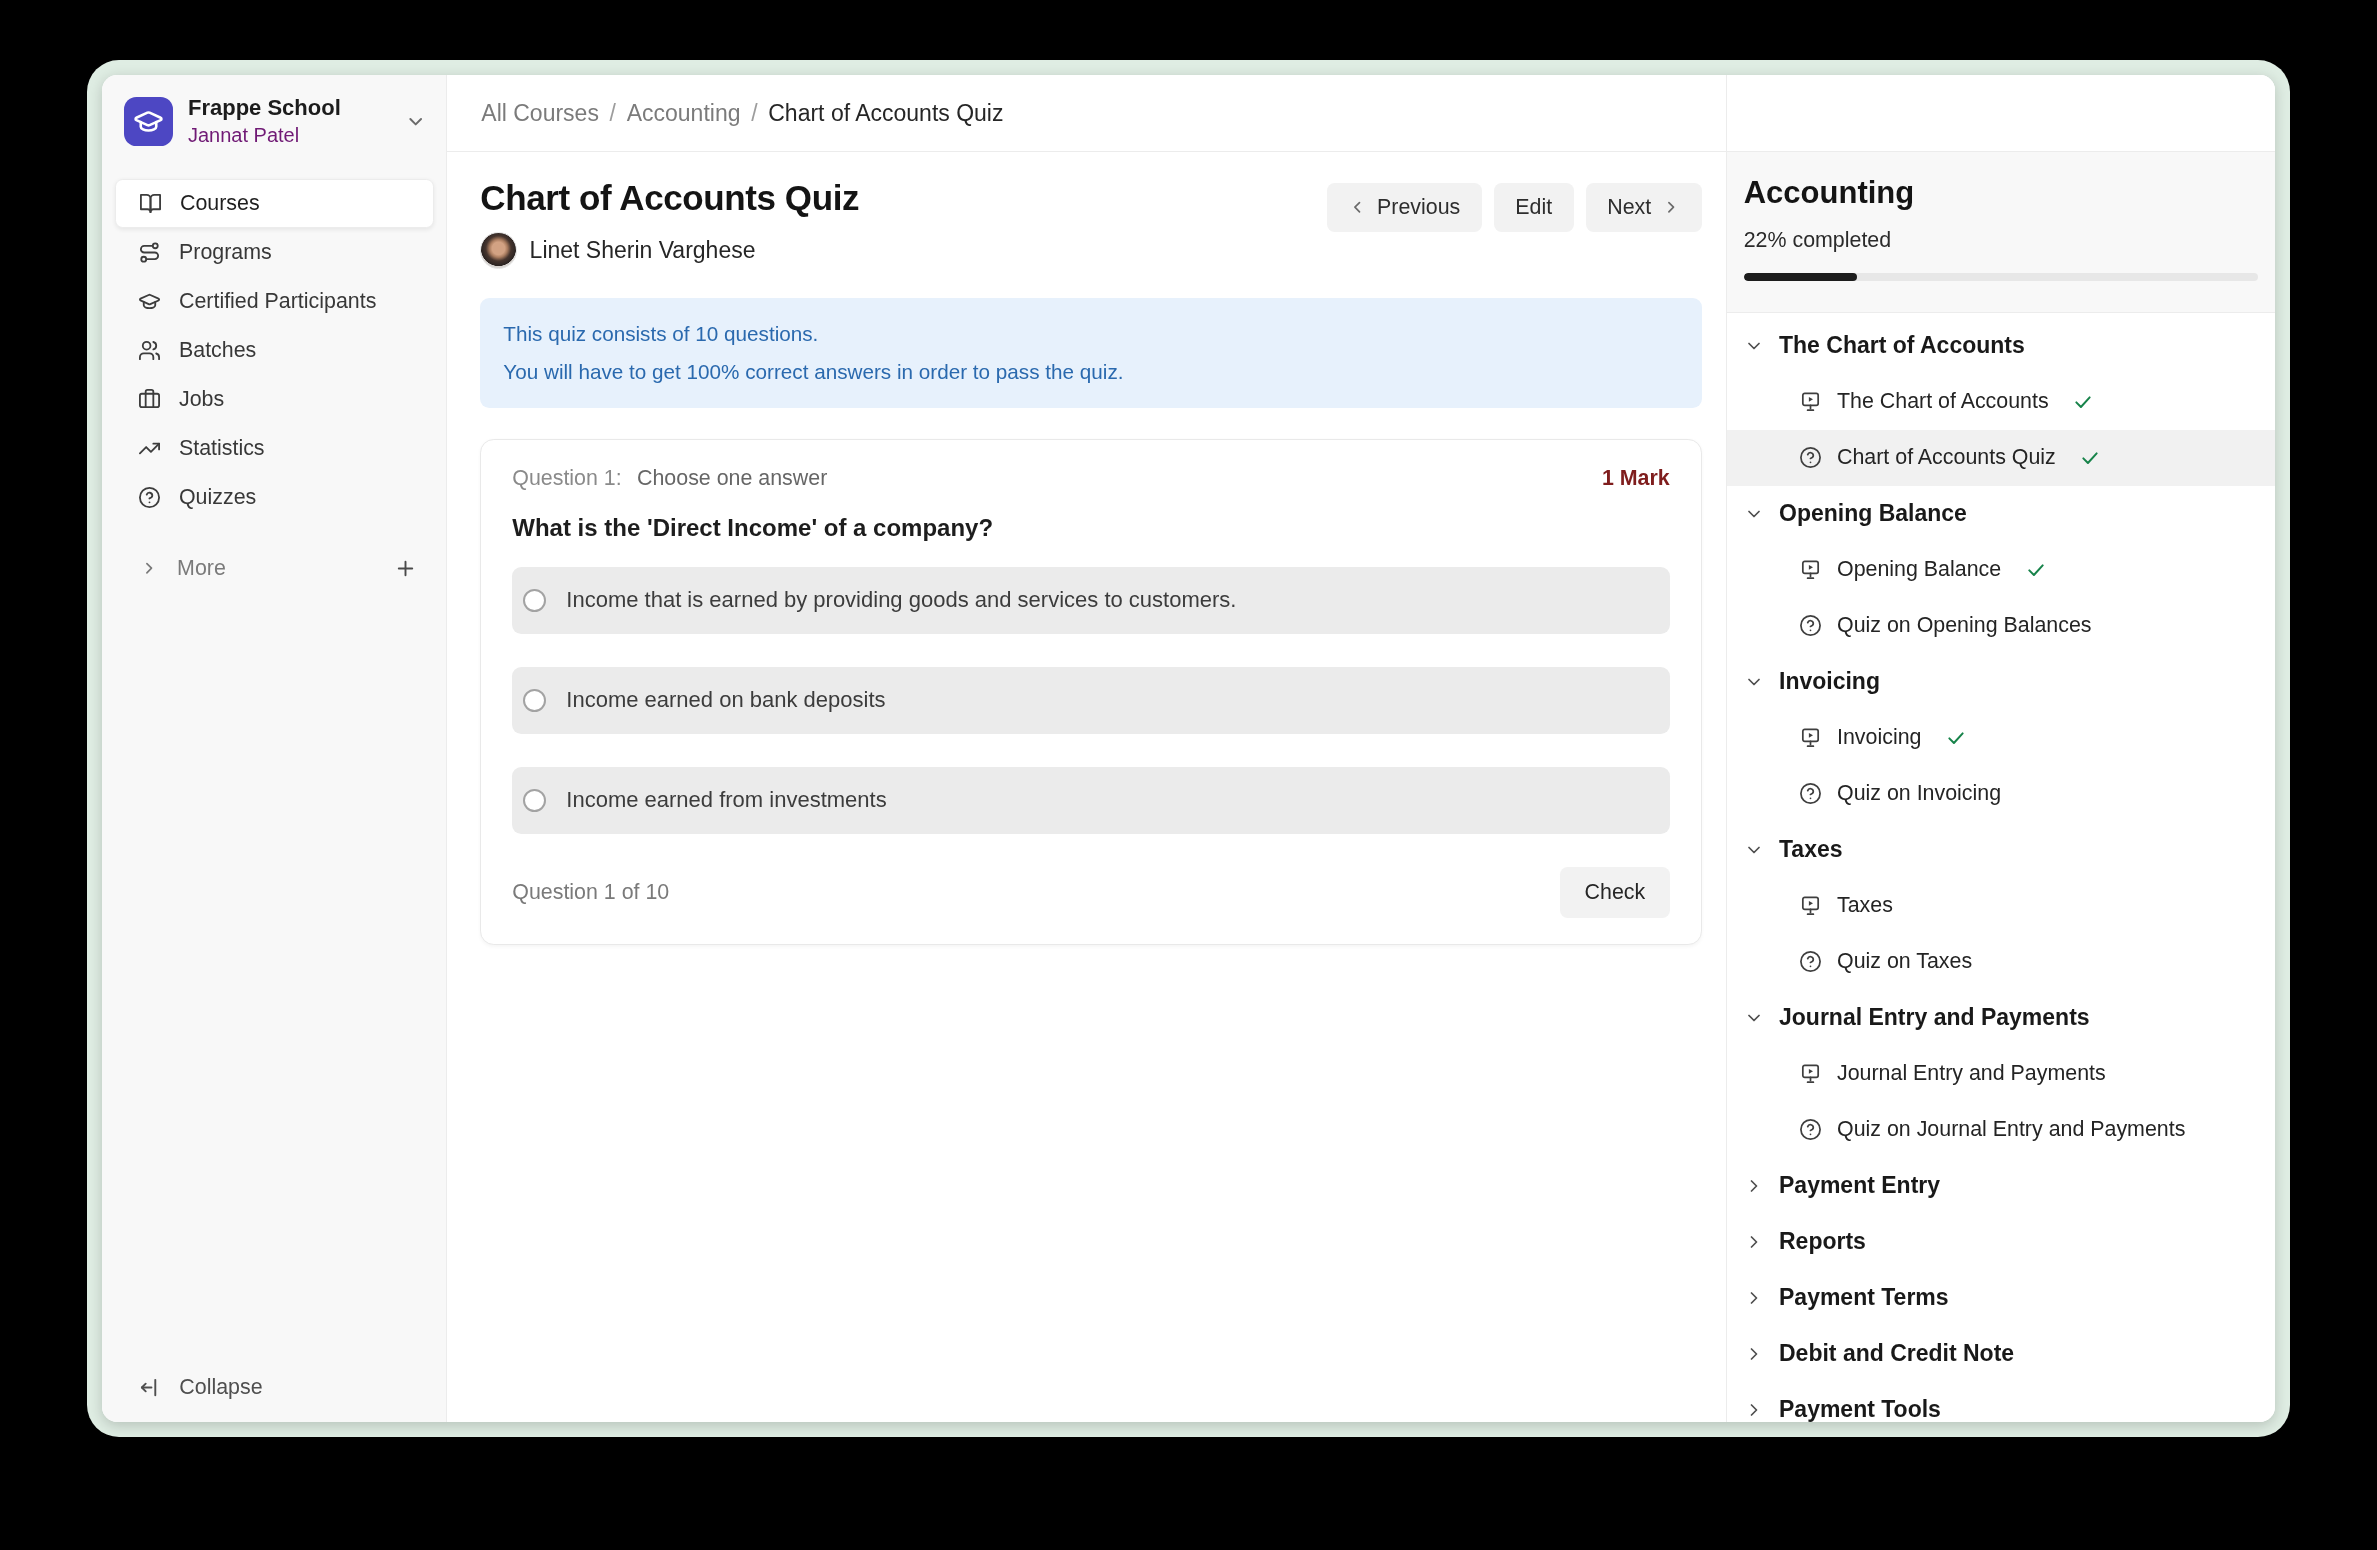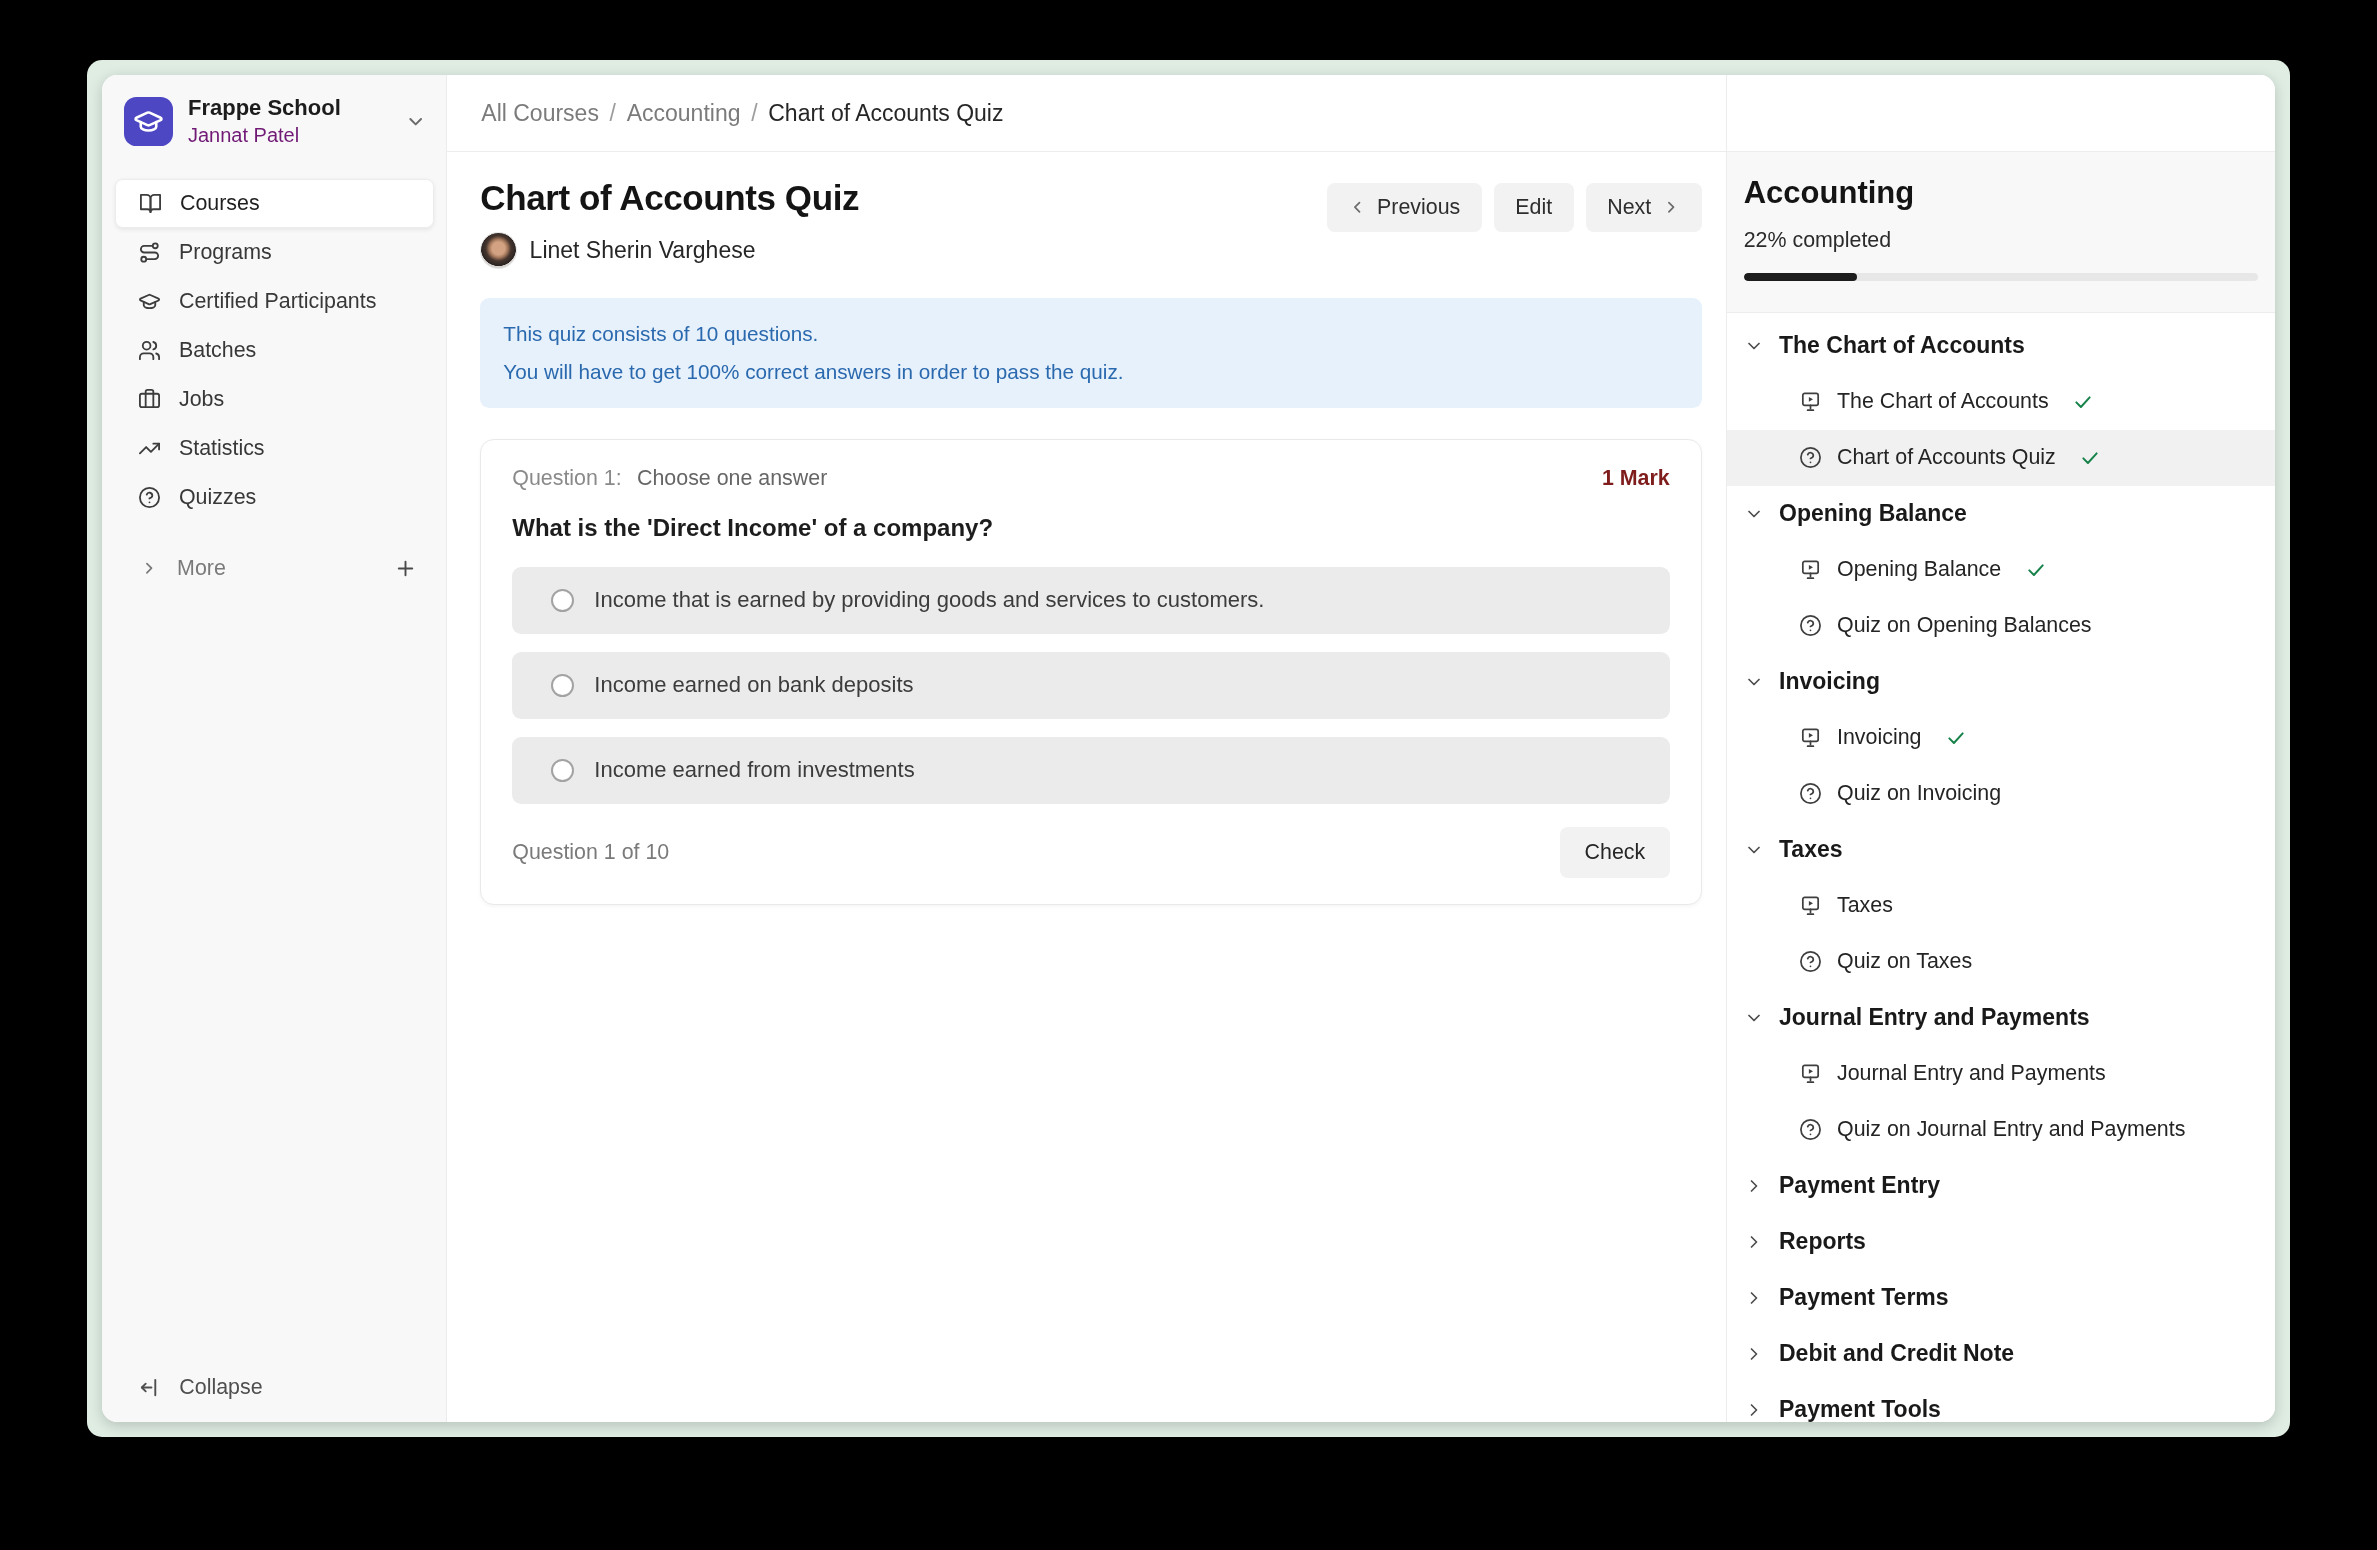--- a/index.html
+++ b/index.html
@@ -1,20 +1,20 @@
 <!DOCTYPE html>
 <html style="font-size:12.3px"><head>
 <meta charset="utf-8">
 <style>
   * { margin:0; padding:0; box-sizing:border-box; }
   html,body { width:2377px; height:1550px; background:#000; overflow:hidden;
     font-family:"Liberation Sans","DejaVu Sans",sans-serif; }
   .stage { position:relative; width:2377px; height:1550px; background:#000; }
   .frame { position:absolute; left:87px; top:60px; width:2203px; height:1377px;
-    background:#dfede3; border-radius:15px; }
+    background:#dfede3; border-radius:32px; }
   .window { position:absolute; left:15.3px; top:15.3px; right:15.3px; bottom:15.3px;
     background:#ffffff; border-radius:15.3px; overflow:hidden; display:flex;
     box-shadow:0 3.1px 13.8px rgba(0,0,0,.18); }
 
   
   .sidebar { width:345px; flex:0 0 345px; background:#f8f8f8; border-right:1.5px solid #ececec;
     display:flex; flex-direction:column; }
   .brand { display:flex; align-items:center; gap:15.3px; margin:20px 15.3px 0 21.4px; cursor:pointer; }
   .logo { width:49px; height:49px; border-radius:12.3px; background:#4d47c3; flex:0 0 49px;
     display:flex; align-items:center; justify-content:center; color:#fff; }
@@ -60,21 +60,21 @@
     color:#2a69ae; font-size:20.7px; line-height:38px; }
   .card { margin-top:31px; border:1.5px solid #e9e9e9; border-radius:13.8px; padding:26px 31px;
     box-shadow:0 1.5px 3.8px rgba(0,0,0,.04); background:#fff; }
   .card-head { display:flex; align-items:baseline; }
   .q-label { color:#8a8a8a; font-size:21.4px; }
   .q-instruction { color:#666; font-size:21.4px; margin-left:15.3px; }
   .q-marks { margin-left:auto; font-size:21.4px; font-weight:700; color:#7f1d1d;text-align:right; }
   .q-text { margin-top:23px; font-size:24px; font-weight:700; color:#1d1d1d; }
   .options { margin-top:24.5px; }
   .option { height:67px; background:#ebebeb; border-radius:9.2px; display:flex; align-items:center;
-    gap:20px; padding:0 39px; margin-bottom:18px; cursor:pointer; }
+    gap:20px; padding:0 11px; margin-bottom:33px; cursor:pointer; }
   .radio { width:23px; height:23px; flex:0 0 23px; border-radius:50%; background:#fff;
     border:2.3px solid #a3a3a3; }
   .option .opt-text { font-size:22px; color:#3c3c3c; }
   .card-foot { display:flex; align-items:center; justify-content:space-between; margin-top:23px; }
   .foot-label { color:#7a7a7a; font-size:21.4px; }
   .check-btn { height:51px; background:#f2f2f2; border:none; border-radius:7.7px; font-size:21.4px;
     color:#262626; padding:0 24.5px; cursor:pointer; font-family:inherit; }
 
   
   .rightpanel { width:549px; flex:0 0 549px; border-left:1.5px solid #ececec; display:flex;

